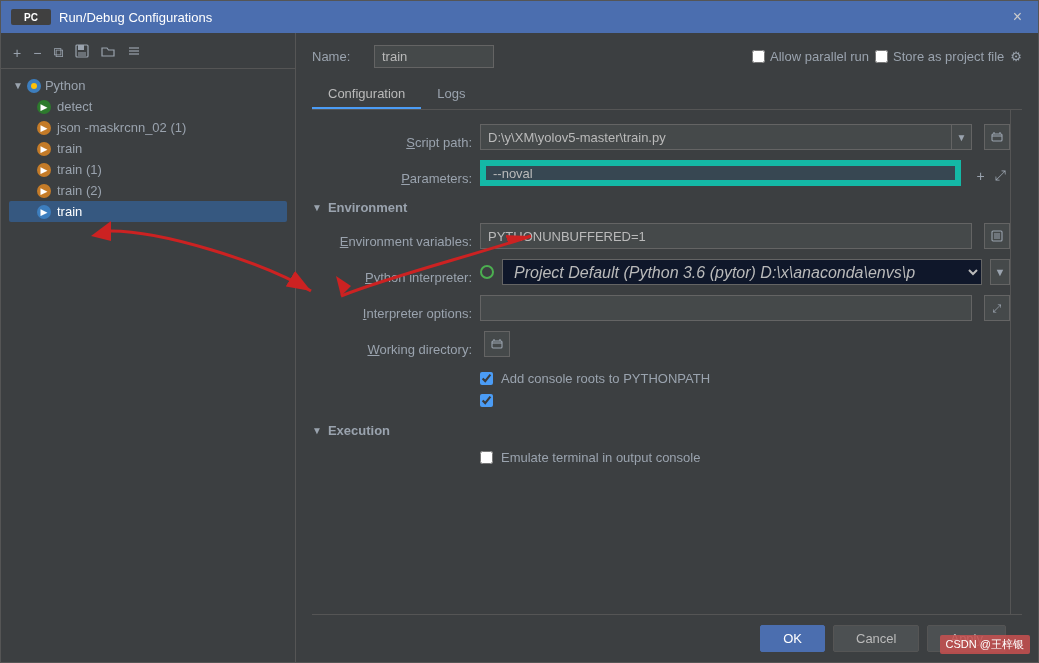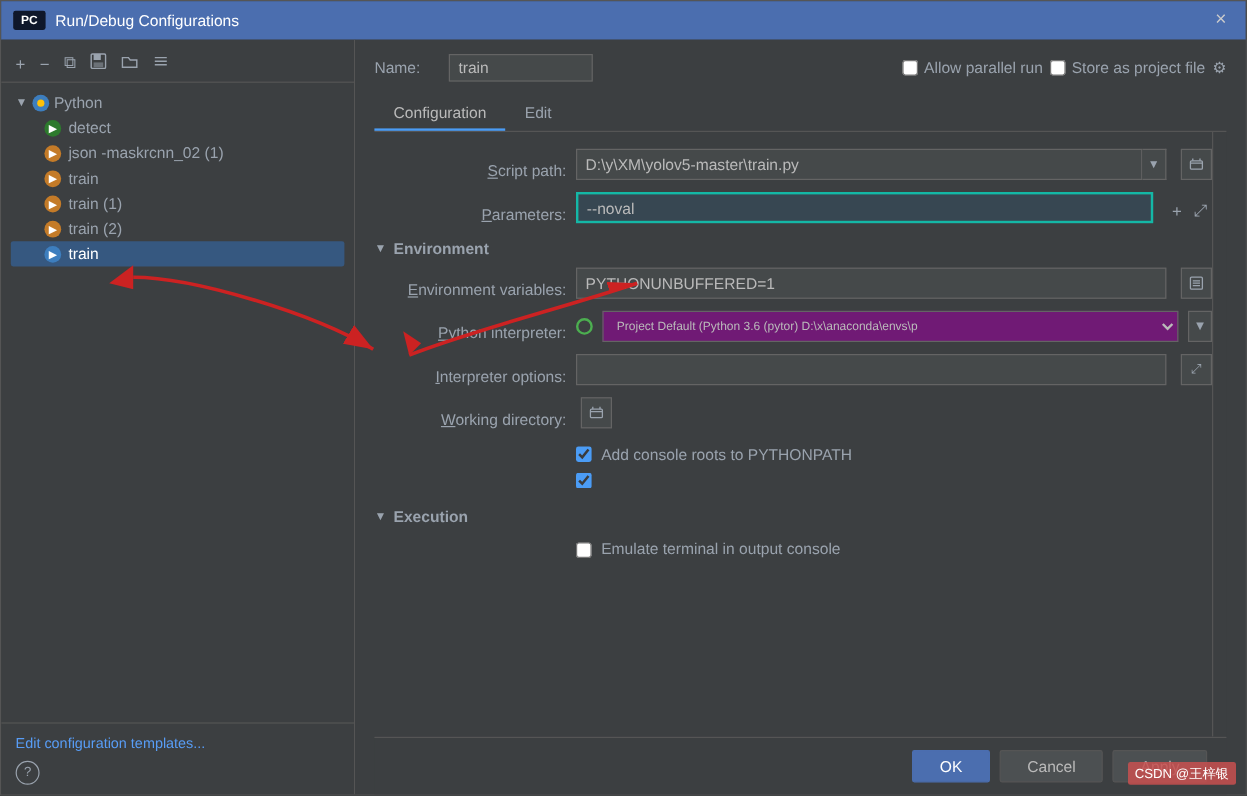--- a/index.html
+++ b/index.html
@@ -31,23 +31,23 @@
       align-items: center;
       justify-content: space-between;
       height: 32px;
     }
     .title-bar-left {
       display: flex;
       align-items: center;
       gap: 8px;
     }
     .title-icon {
-      width: 27px;
+      width: 40px;
       height: 16px;
-      background: #0f172a;
+      background: #404040;
       border-radius: 2px;
       display: flex;
       align-items: center;
       justify-content: center;
       font-size: 10px;
       color: #fff;
       font-weight: bold;
     }
     .title-text {
       font-size: 13px;
@@ -257,21 +257,21 @@
       flex: 1;
       background: #45494a;
       border: 1px solid #646464;
       color: #bababa;
       padding: 3px 7px;
       font-size: 13px;
       outline: none;
       height: 26px;
     }
     .form-input.active-field {
-      border: 2px solid #14b8a6;
+      border: 6px solid #14b8a6;
       background: #374752;
     }
     .input-with-dropdown {
       display: flex;
       align-items: center;
       gap: 0;
       flex: 1;
     }
     .dropdown-arrow {
       background: #45494a;
@@ -325,27 +325,28 @@
       font-size: 10px;
     }
     .interpreter-row {
       display: flex;
       align-items: center;
       gap: 4px;
       flex: 1;
     }
     .interpreter-select {
       flex: 1;
-      background: #701a75;
+      background: #0f172a;
       border: 1px solid #646464;
       color: #bababa;
       padding: 3px 7px;
-      font-size: 10px;
+      font-size: 16px;
       height: 26px;
       outline: none;
+      font-style: italic;
     }
     .interp-icon {
       width: 14px;
       height: 14px;
       border-radius: 50%;
       border: 2px solid #4caf50;
       display: inline-block;
       margin-right: 4px;
       vertical-align: middle;
     }
@@ -477,24 +478,20 @@
             <span class="run-icon orange">▶</span>
             <span>train (2)</span>
           </div>
           <div class="tree-item selected">
             <span class="run-icon blue">▶</span>
             <span>train</span>
           </div>
         </div>
       </div>
 
-      <div class="sidebar-footer">
-        <a class="edit-templates-link">Edit configuration templates...</a>
-        <div class="help-btn">?</div>
-      </div>
     </div>
 
     <div class="main-panel">
 
       <div class="name-row">
         <label class="name-label">Name:</label>
         <input type="text" class="name-input" value="train" style="">
         <div class="checkbox-group">
           <label class="checkbox-label">
             <input type="checkbox" style="">
@@ -503,21 +500,21 @@
           <label class="checkbox-label">
             <input type="checkbox" style="">
             <span>Store as project file</span>
           </label>
           <span style="color:#9aa3ae;cursor:pointer;">⚙</span>
         </div>
       </div>
 
       <div class="tabs">
         <div class="tab active">Configuration</div>
-        <div class="tab">Edit</div>
+        <div class="tab">Logs</div>
       </div>
 
       <div class="config-content">
         <div class="config-panel">
 
           <div class="form-row">
             <span class="form-label"><span style="text-decoration:underline;">S</span>cript path:</span>
             <div class="input-with-dropdown">
               <input type="text" class="form-input" value="D:\y\XM\yolov5-master\train.py" style="flex: 1 1 0%;">
               <div class="dropdown-arrow">▼</div>
@@ -603,21 +600,21 @@
 
           <div class="checkbox-row" style="padding-left:168px;">
             <input type="checkbox" checked="" style="">
           </div>
 
           <div class="section-header execution-section">
             <span class="section-arrow">▼</span>
             <span>Execution</span>
           </div>
 
-          <div class="checkbox-row" style="padding-left:168px;align-items:flex-end;">
+          <div class="checkbox-row" style="padding-left:168px;">
             <input type="checkbox" style="">
             <span>Emulate terminal in output console</span>
           </div>
 
         </div>
         <div class="scrollbar-placeholder"></div>
       </div>
 
       <div class="bottom-bar">
         <button class="btn primary">OK</button>

